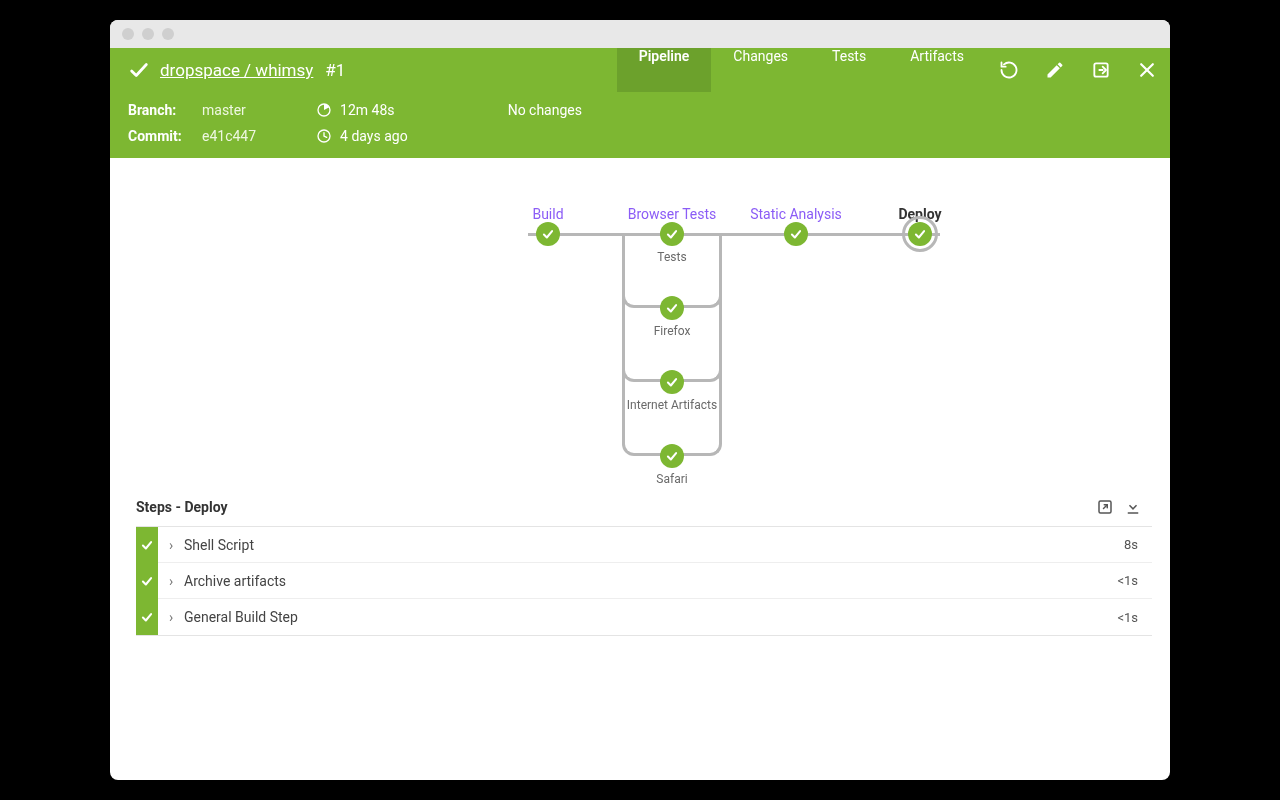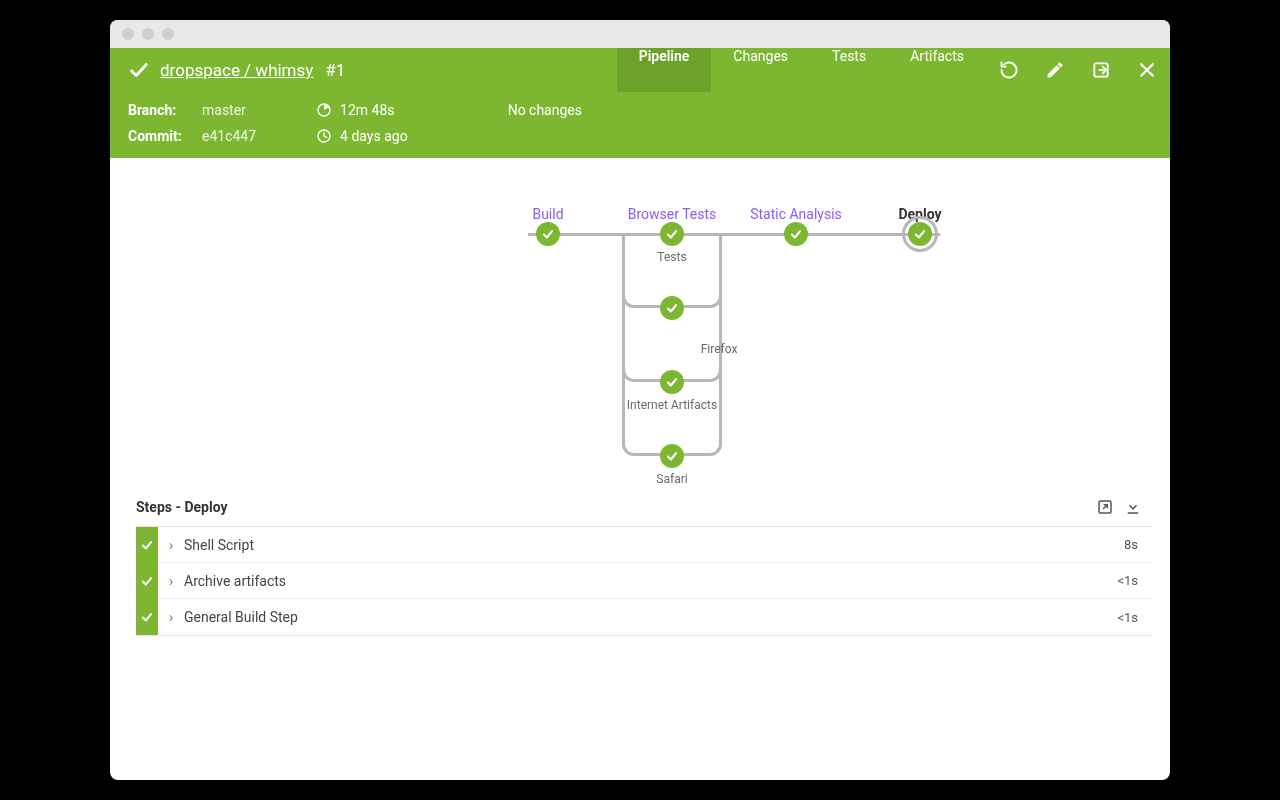--- a/index.html
+++ b/index.html
@@ -289,21 +289,21 @@
       </div>
     <div class="sub-node-label" style="left:562px; top:92px;">Tests</div>
 
     <div class="node" style="left:562px; top:150px;">
         <span class="check">
           <svg viewBox="0 0 24 24" fill="none" stroke="#fff" stroke-width="3.5" stroke-linecap="round" stroke-linejoin="round">
             <polyline points="5 13 10 18 19 7"></polyline>
           </svg>
         </span>
       </div>
-    <div class="sub-node-label" style="left:562px; top:184px;margin-left:47px;">Firefox</div>
+    <div class="sub-node-label" style="left:562px; top:166px;">Firefox</div>
 
     <div class="node" style="left:562px; top:224px;">
         <span class="check">
           <svg viewBox="0 0 24 24" fill="none" stroke="#fff" stroke-width="3.5" stroke-linecap="round" stroke-linejoin="round">
             <polyline points="5 13 10 18 19 7"></polyline>
           </svg>
         </span>
       </div>
     <div class="sub-node-label" style="left:562px; top:240px;">Internet Artifacts</div>
 

